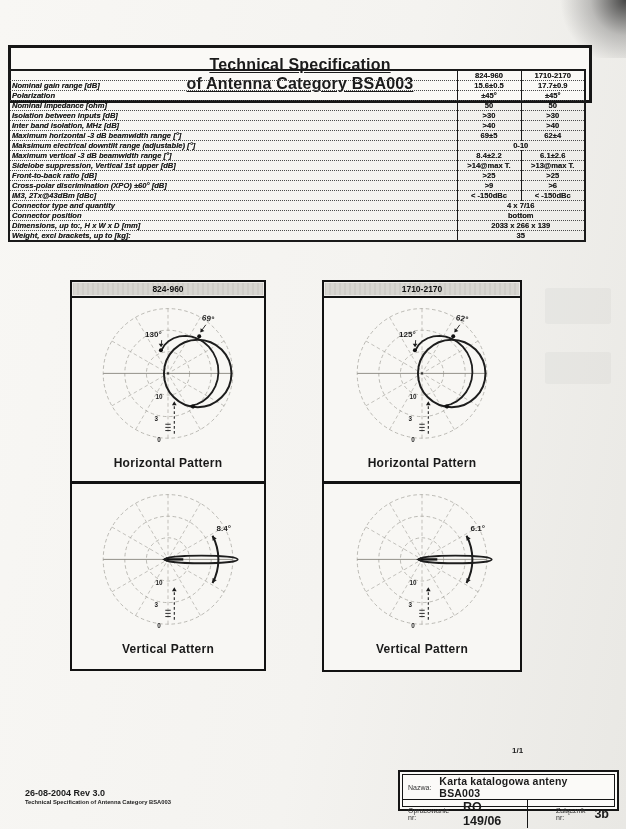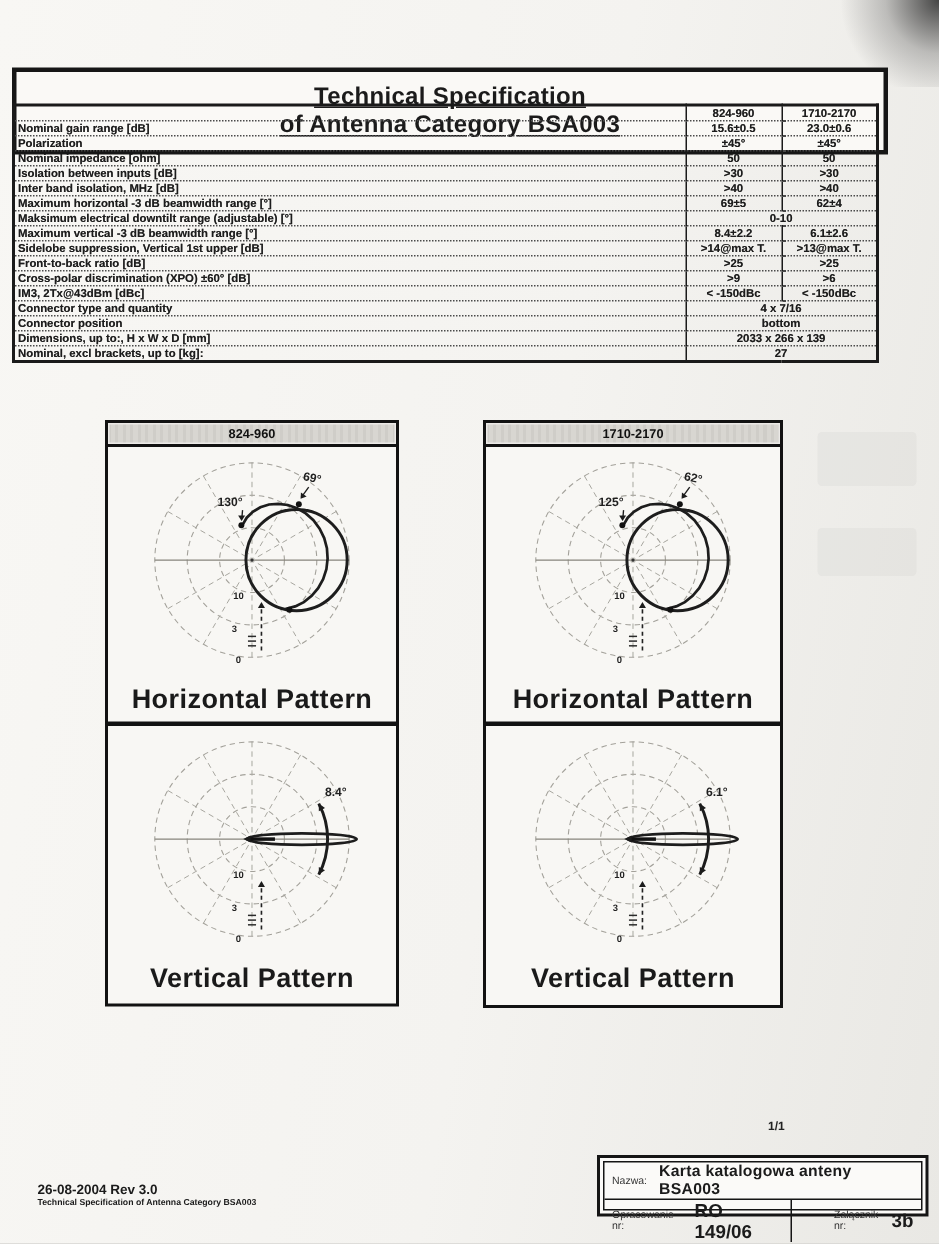--- a/index.html
+++ b/index.html
@@ -14,34 +14,34 @@
   .title-box{position:absolute;left:8px;top:13px;width:578px;height:52px;border:3px solid #161616;
         background:#faf9f6;display:flex;flex-direction:column;justify-content:center;align-items:center;gap:1px;margin-top:32px;}
   .title-line{font-size:16px;font-weight:bold;text-decoration:underline;text-underline-offset:2px;letter-spacing:.2px;}
 
   
   .spec-table{position:absolute;left:8px;top:69px;width:576px;border-collapse:collapse;border:2px solid #1a1a1a;table-layout:fixed;}
   .spec-table th,.spec-table td{border-bottom:1px dotted #4a4a4a;font-size:7.6px;font-weight:bold;color:#1c1c1c;
         padding:0 2px;height:9px;line-height:9px;white-space:nowrap;overflow:hidden;text-shadow:0 0 .3px rgba(0,0,0,.55);}
   .spec-table col.c-lbl{width:448px;}
   .spec-table col.c-v{width:64px;}
-  .spec-table .lbl{text-align:left;}
+  .spec-table .lbl{text-align:left;font-style:italic;}
   .spec-table th.band,.spec-table td.val{border-left:1px solid #1a1a1a;text-align:center;}
 
   
   .pattern-block{position:absolute;border:2.5px solid #121212;background:#f8f7f4;box-sizing:border-box;}
   #block-0{left:70px;top:280px;width:196px;height:391px;}
   #block-1{left:322px;top:280px;width:200px;height:392px;}
   .block-header{height:14px;line-height:14px;text-align:center;font-size:8.5px;font-weight:bold;color:#111;
         background:#d8d6d1;border-bottom:2px solid #121212;box-shadow:inset 0 0 0 1px #eceae7;
         background-image:repeating-linear-gradient(90deg,rgba(0,0,0,.045) 0 2px,rgba(0,0,0,0) 2px 5px);}
   .panel{position:relative;height:182px;text-align:center;}
   .panel.first{height:183px;border-bottom:3px solid #121212;}
   .panel svg{display:block;margin:0 auto;width:180px;height:158px;}
-  .caption{font-size:18px;font-weight:600;color:#1a1a1a;letter-spacing:.3px;}
+  .caption{font-size:12px;font-weight:600;color:#1a1a1a;letter-spacing:.3px;}
 
   
   .footer{position:absolute;left:25px;top:788px;}
   .footer .l1{font-size:9px;font-weight:bold;}
   .footer .l2{font-size:5.8px;font-weight:bold;margin-top:1px;}
   .page-num{position:absolute;left:512px;top:746px;font-size:8px;font-weight:bold;color:#222;}
 
   
   .stamp{position:absolute;left:398px;top:770px;width:221px;height:41px;border:2px solid #151515;
         background:#fbfaf8;box-sizing:border-box;padding:2px;}
@@ -78,21 +78,21 @@
       <tr>
         <th class="lbl"></th>
         <th class="band">824-960</th>
         <th class="band">1710-2170</th>
       </tr>
     </thead>
     <tbody id="spec-body">
         <tr>
           <td class="lbl">Nominal gain range [dB]</td>
           <td class="val">15.6±0.5</td>
-          <td class="val">23.0±0.6</td>
+          <td class="val">17.7±0.9</td>
         </tr>
         <tr>
           <td class="lbl">Polarization</td>
           <td class="val">±45°</td>
           <td class="val">±45°</td>
         </tr>
         <tr>
           <td class="lbl">Nominal impedance [ohm]</td>
           <td class="val">50</td>
           <td class="val">50</td>
@@ -147,22 +147,22 @@
         </tr>
         <tr>
           <td class="lbl">Connector position</td>
           <td colspan="2" class="val">bottom</td>
         </tr>
         <tr>
           <td class="lbl">Dimensions, up to:, H x W x D [mm]</td>
           <td colspan="2" class="val">2033 x 266 x 139</td>
         </tr>
         <tr>
-          <td class="lbl">Nominal, excl brackets, up to [kg]:</td>
-          <td colspan="2" class="val">27</td>
+          <td class="lbl">Weight, excl brackets, up to [kg]:</td>
+          <td colspan="2" class="val">35</td>
         </tr>
       </tbody>
   </table>
 
   <div class="pattern-block" id="block-0">
       <div class="block-header">824-960</div>
       <div class="panel first">
         <svg viewBox="0 0 200 168" style="font-family:'Liberation Sans',sans-serif">
           <g>
             <circle cx="100" cy="80" r="72" fill="none" stroke="#a3a19a" stroke-width="0.8" stroke-dasharray="4 3"></circle>

